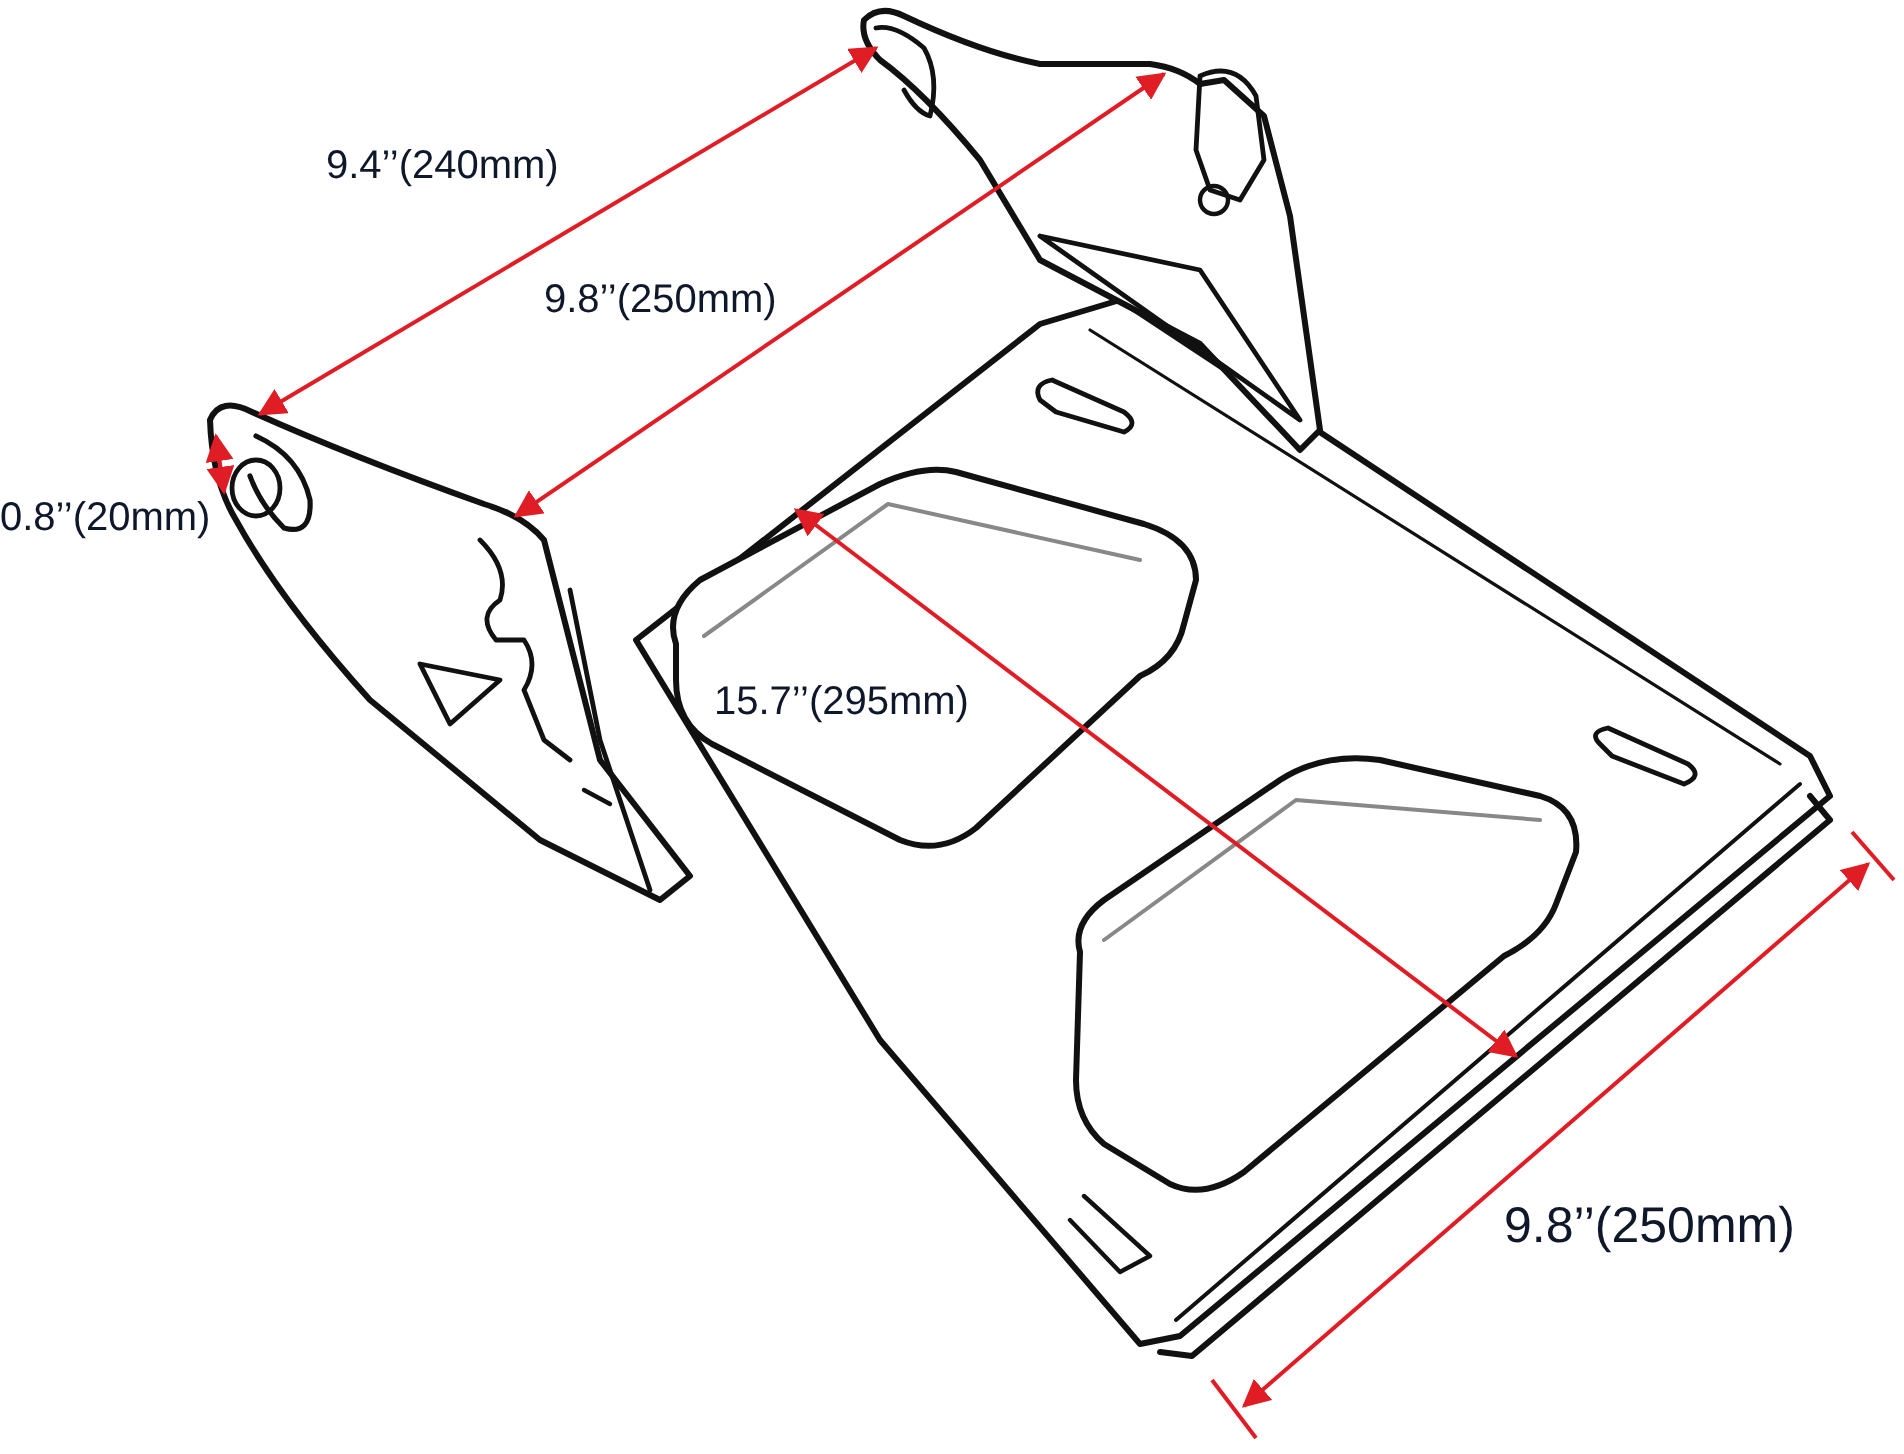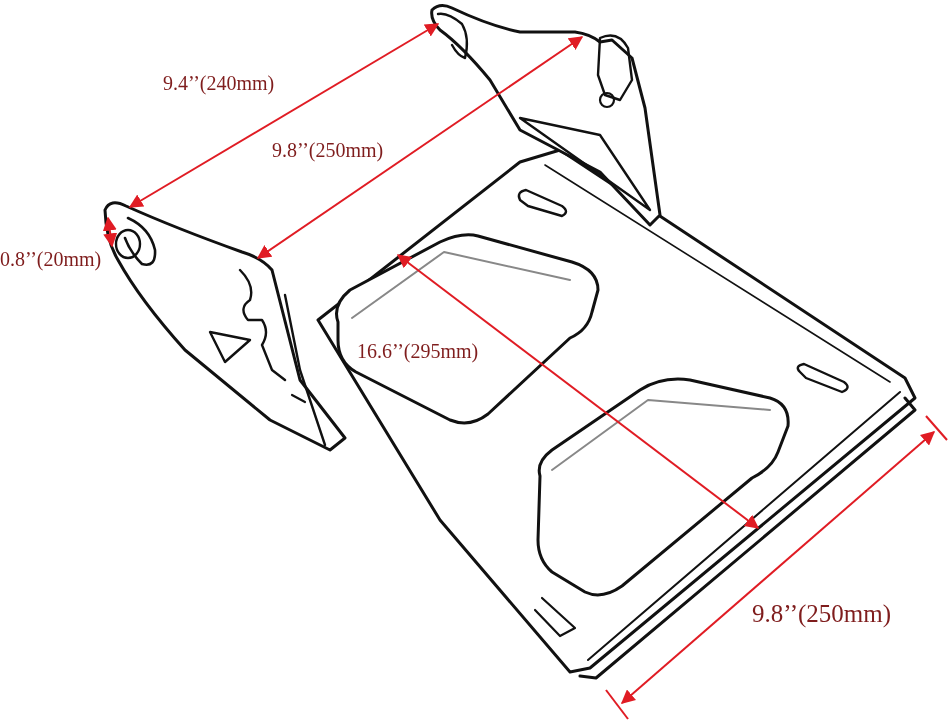--- a/index.html
+++ b/index.html
@@ -1,21 +1,21 @@
 <!DOCTYPE html>
 <html><head>
 <meta charset="utf-8">
 <style>
   html, body { margin: 0; padding: 0; background: #ffffff; }
   .stage { position: relative; width: 952px; height: 727px; overflow: hidden; background: #ffffff; }
   svg { position: absolute; left: 0; top: 0; }
   .dim-label {
     position: absolute;
-    color: #7f1d1d;
-    font-family: Liberation Serif, serif;
+    color: #0f172a;
+    font-family: Liberation Sans, sans-serif;
     white-space: nowrap;
     line-height: 1;
   }
   .lbl-md { font-size: 20px; }
   .lbl-lg { font-size: 25px; }
 </style>
 </head>
 <body>
 
 <div class="stage">
@@ -71,15 +71,15 @@
 
       <line x1="622" y1="703" x2="934" y2="432" marker-start="url(#ah)" marker-end="url(#ah)"></line>
       <line x1="606" y1="690" x2="628" y2="719"></line>
       <line x1="926" y1="416" x2="947" y2="440"></line>
     </g>
   </svg>
 
   <div class="dim-label lbl-md" style="left:163px; top:73px;">9.4’’(240mm)</div>
   <div class="dim-label lbl-md" style="left:272px; top:140px;">9.8’’(250mm)</div>
   <div class="dim-label lbl-md" style="left:0px; top:249px;">0.8’’(20mm)</div>
-  <div class="dim-label lbl-md" style="left:357px; top:341px;">16.6’’(295mm)</div>
+  <div class="dim-label lbl-md" style="left:357px; top:341px;">15.7’’(295mm)</div>
   <div class="dim-label lbl-lg" style="left:752px; top:601px;">9.8’’(250mm)</div>
 </div>
 
 </body></html>

